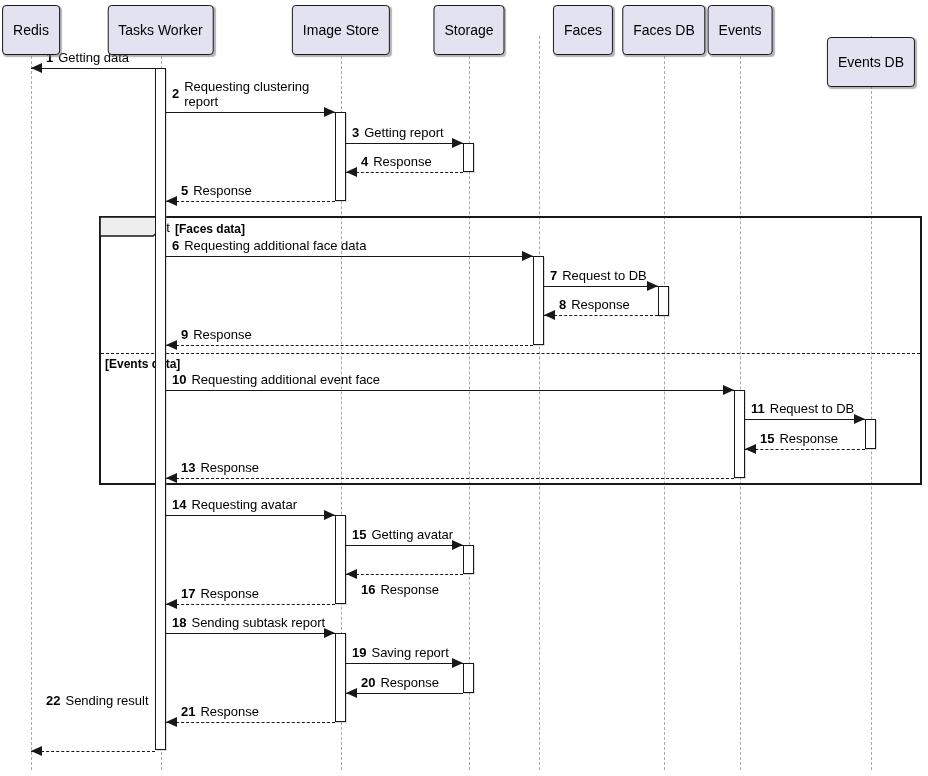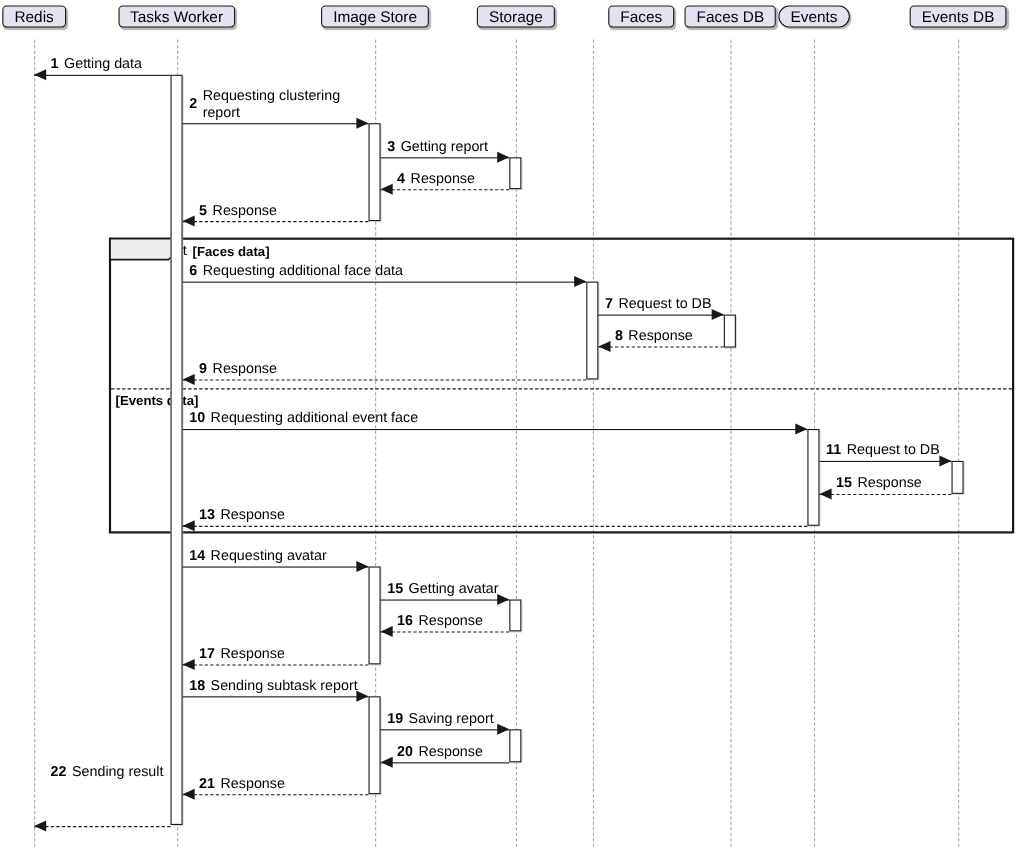--- a/index.html
+++ b/index.html
@@ -12,21 +12,21 @@
   }
   html,body{margin:0;padding:0;background:#fff;}
   .canvas{
     position:relative;width:928px;height:776px;background:var(--bg);
     font-family:"Liberation Sans",sans-serif;color:#000;overflow:hidden;
   }
   .lifeline{position:absolute;width:0;border-left:1px dashed var(--lifeline);z-index:1;}
   .participant{
     position:absolute;top:5px;transform:translateX(-50%);
     background:var(--participant_fill);border:1px solid var(--border);border-radius:4px;
-    padding:1px 10px;font-size:14px;white-space:nowrap;z-index:5;
+    padding:16px 10px;font-size:14px;white-space:nowrap;z-index:5;
     box-shadow:1.5px 1.5px 1px rgba(120,120,120,.55);
   }
   .fragment{
     position:absolute;left:99px;top:216px;width:823px;height:269px;
     border:2px solid var(--border);box-sizing:border-box;z-index:2;
   }
   .frag-divider{position:absolute;left:0;right:0;top:135px;border-top:1px dashed var(--border);}
   .frag-op-shape{position:absolute;left:-2px;top:-2px;}
   .frag-op{
     position:absolute;left:0;top:0;width:52px;height:18px;
@@ -79,22 +79,22 @@
     <div class="frag-guard" style="left:4px;top:139px;">[Events data]</div>
   </div>
 
   <div id="participants">
       <div class="participant" style="left: 31px;">Redis</div>
       <div class="participant" style="left: 160.5px;">Tasks Worker</div>
       <div class="participant" style="left: 341px;">Image Store</div>
       <div class="participant" style="left: 469px;">Storage</div>
       <div class="participant" style="left: 539px; margin-left: 44px;">Faces</div>
       <div class="participant" style="left: 664px;">Faces DB</div>
-      <div class="participant" style="left: 740px; border-radius: 11px;">Events</div>
-      <div class="participant" style="left: 871px;">Events DB</div>
+      <div class="participant" style="left: 740px;">Events</div>
+      <div class="participant" style="left: 871px; margin-top: 32px;">Events DB</div>
     </div>
   <div id="activations">
       <div class="activation" style="left: 155px; top: 68px; height: 682px;"></div>
       <div class="activation" style="left: 335px; top: 112px; height: 89px;"></div>
       <div class="activation" style="left: 335px; top: 515px; height: 89px;"></div>
       <div class="activation" style="left: 335px; top: 633px; height: 89px;"></div>
       <div class="activation" style="left: 463px; top: 143px; height: 29px;"></div>
       <div class="activation" style="left: 463px; top: 545px; height: 29px;"></div>
       <div class="activation" style="left: 463px; top: 663px; height: 30px;"></div>
       <div class="activation" style="left: 533px; top: 256px; height: 89px;"></div>
@@ -189,21 +189,21 @@
         <span class="msg-text">Requesting avatar</span>
       </div>
       <div class="msg-line" style="left: 346px; width: 117px; top: 545px;"></div>
       <div class="arrowhead right" style="top: 540px; left: 452px;"></div>
       <div class="msg-label" style="left: 352px; top: 543px;">
         <span class="msg-num">15</span>
         <span class="msg-text">Getting avatar</span>
       </div>
       <div class="msg-line dashed" style="left: 346px; width: 117px; top: 574px;"></div>
       <div class="arrowhead left" style="top: 569px; left: 346px;"></div>
-      <div class="msg-label" style="left: 361px; top: 572px;">
+      <div class="msg-label" style="left: 361px; top: 598px;">
         <span class="msg-num">16</span>
         <span class="msg-text">Response</span>
       </div>
       <div class="msg-line dashed" style="left: 166px; width: 169px; top: 604px;"></div>
       <div class="arrowhead left" style="top: 599px; left: 166px;"></div>
       <div class="msg-label" style="left: 181px; top: 602px;">
         <span class="msg-num">17</span>
         <span class="msg-text">Response</span>
       </div>
       <div class="msg-line" style="left: 166px; width: 169px; top: 633px;"></div>

